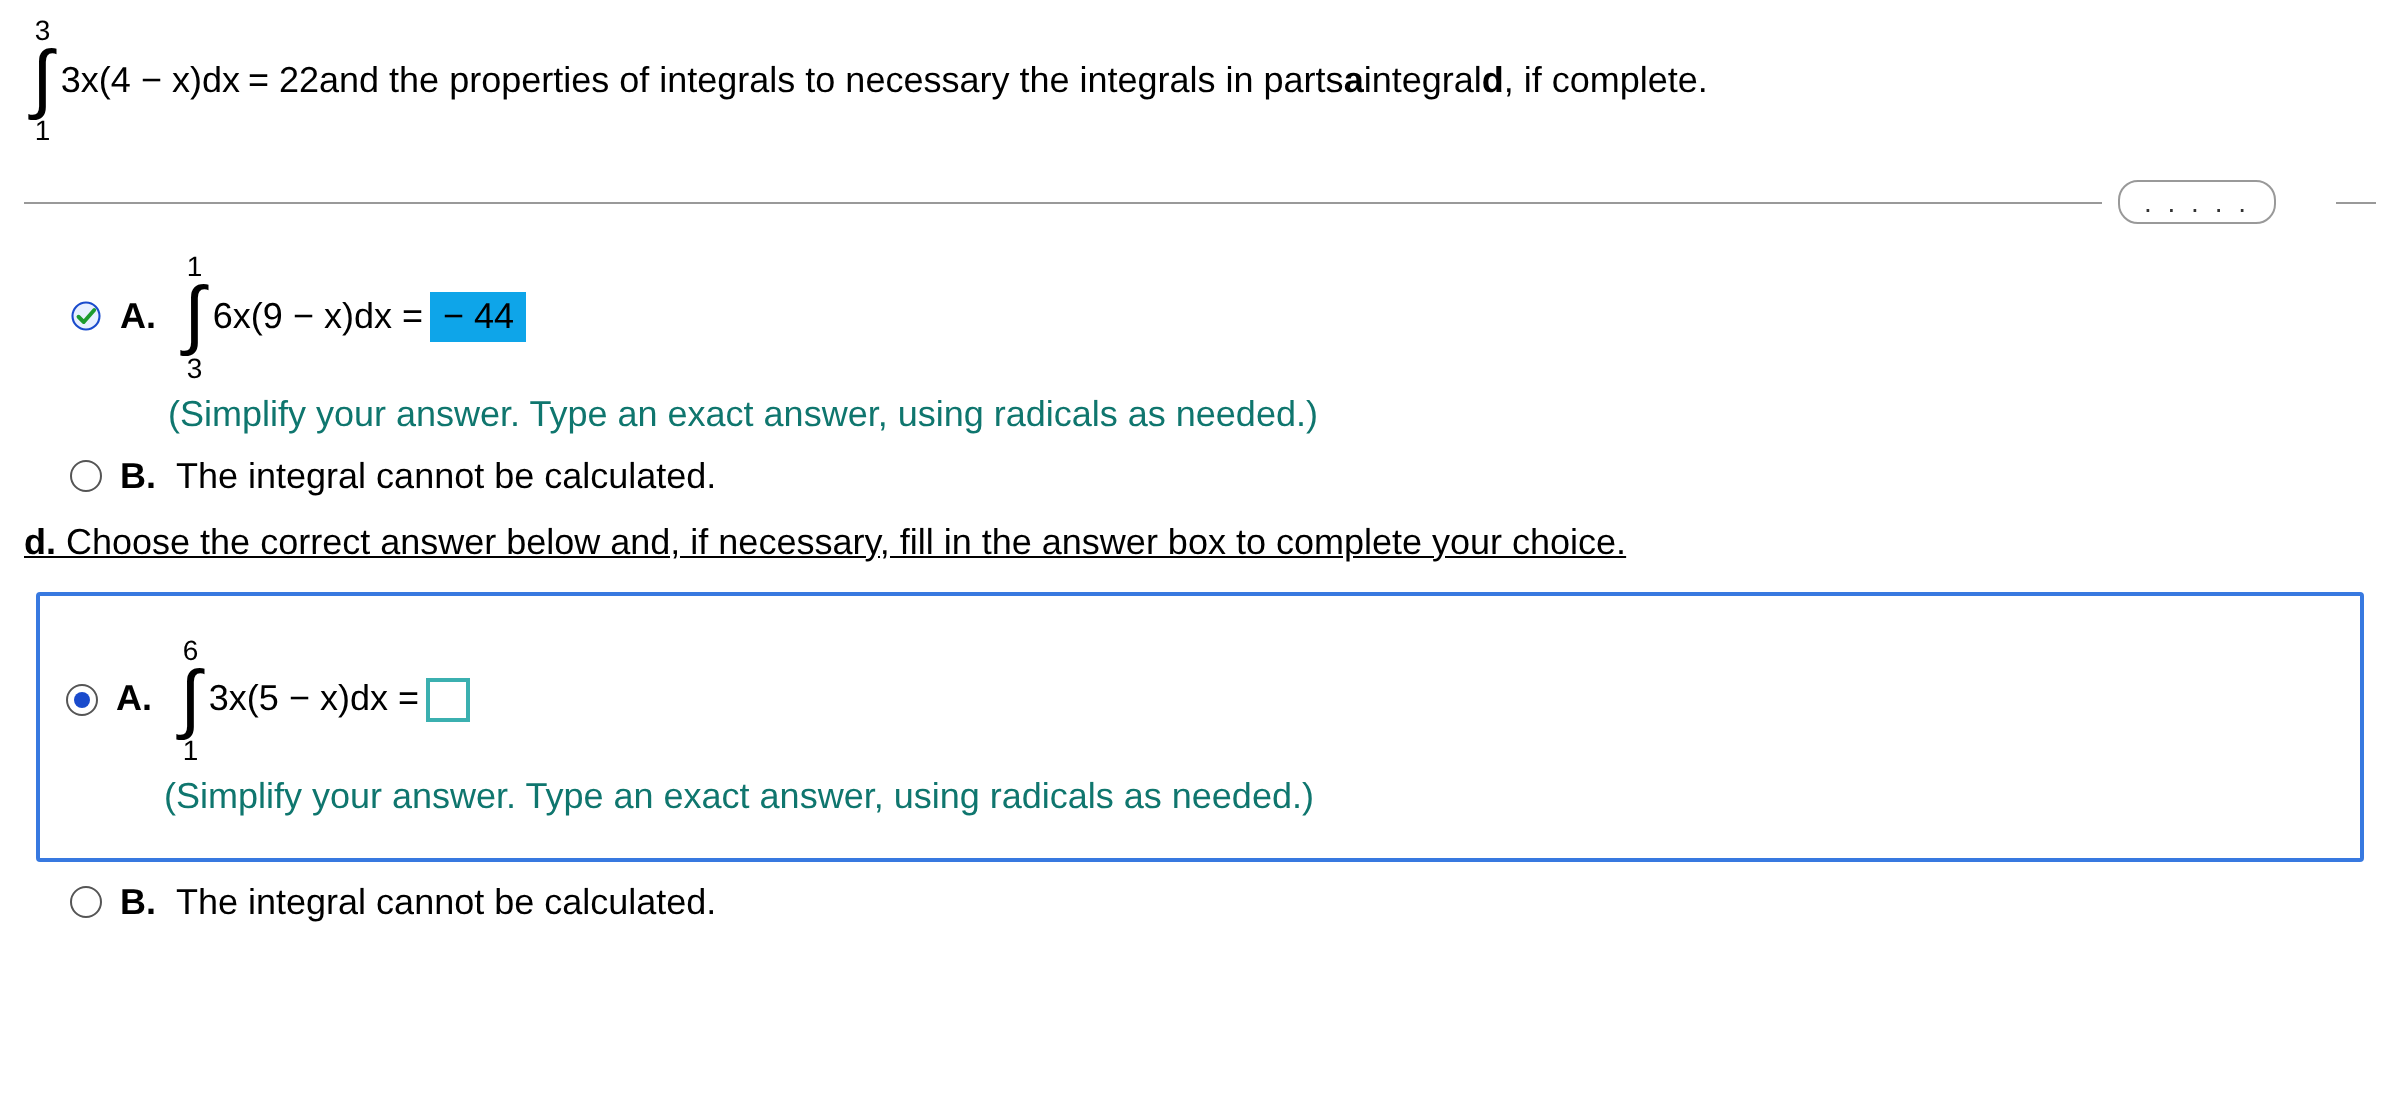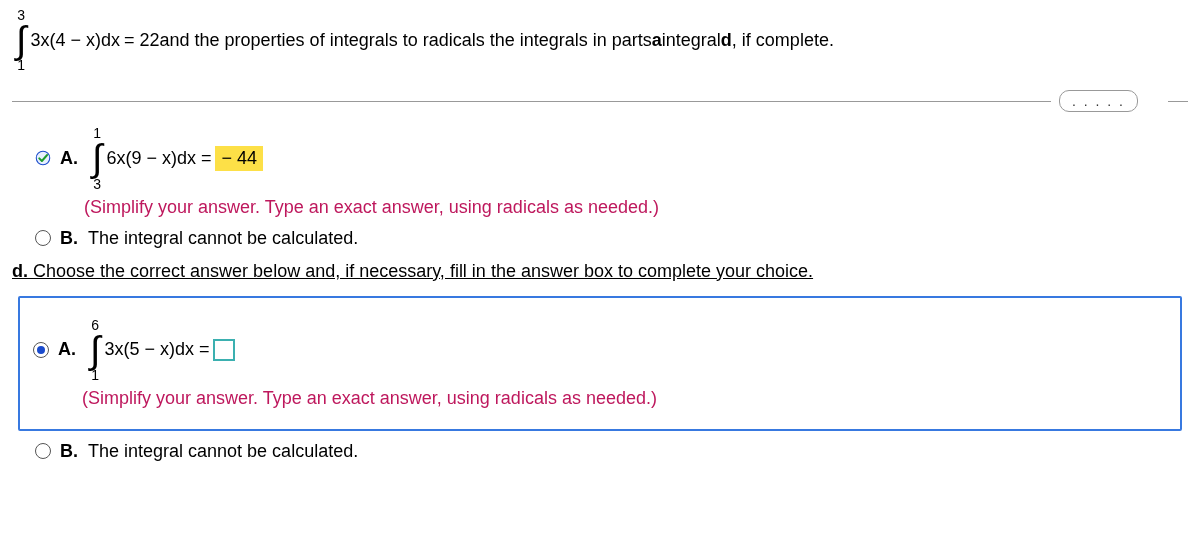--- a/index.html
+++ b/index.html
@@ -55,21 +55,21 @@
       width: 26px;
       display: flex;
       justify-content: center;
       align-items: center;
     }
     .label-letter {
       font-weight: bold;
       margin: 0 10px 0 4px;
     }
     .instruction {
-      color: #be185d;
+      color: #0f766e;
       margin-left: 72px;
       margin-top: 6px;
       margin-bottom: 10px;
     }
     .question-d {
       margin: 12px 0 14px;
       text-decoration: underline;
     }
     .selected-box {
       border: 2px solid #3879e0;
@@ -86,21 +86,21 @@
     }
     .radio.filled::after {
       content:""; width:8px; height:8px;
       background:#1a4bcc; border-radius:50%;
     }
     .check-icon {
       width: 18px; height: 18px;
     }
     .answer-box {
       display:inline-block;
-      background:#fde047;
+      background:#0ea5e9;
       padding: 2px 6px;
       margin-left: 4px;
       min-width: 40px;
       text-align:center;
     }
     .empty-box {
       display:inline-block;
       border: 2px solid #3bb0b0;
       width: 22px; height: 22px;
       vertical-align: middle;
@@ -115,21 +115,21 @@
 <div class="intro">
   <span class="int-wrap">
     <span class="integral">
       <span class="int-top">3</span>
       <span class="int-sym">∫</span>
       <span class="int-bot">1</span>
     </span>
     <span>3x(4 − x)dx</span>
     <span class="ml">= 22</span>
   </span>
-  <span> and the properties of integrals to radicals the integrals in parts </span>
+  <span> and the properties of integrals to necessary the integrals in parts </span>
   <b>a</b>
   <span> integral </span>
   <b>d</b>
   <span>, if complete.</span>
 </div>
 
 <div class="divider-row">
   <div class="hr"></div>
   <div class="dots-capsule">. . . . .</div>
   <div class="hr" style="flex:0 0 20px"></div>

